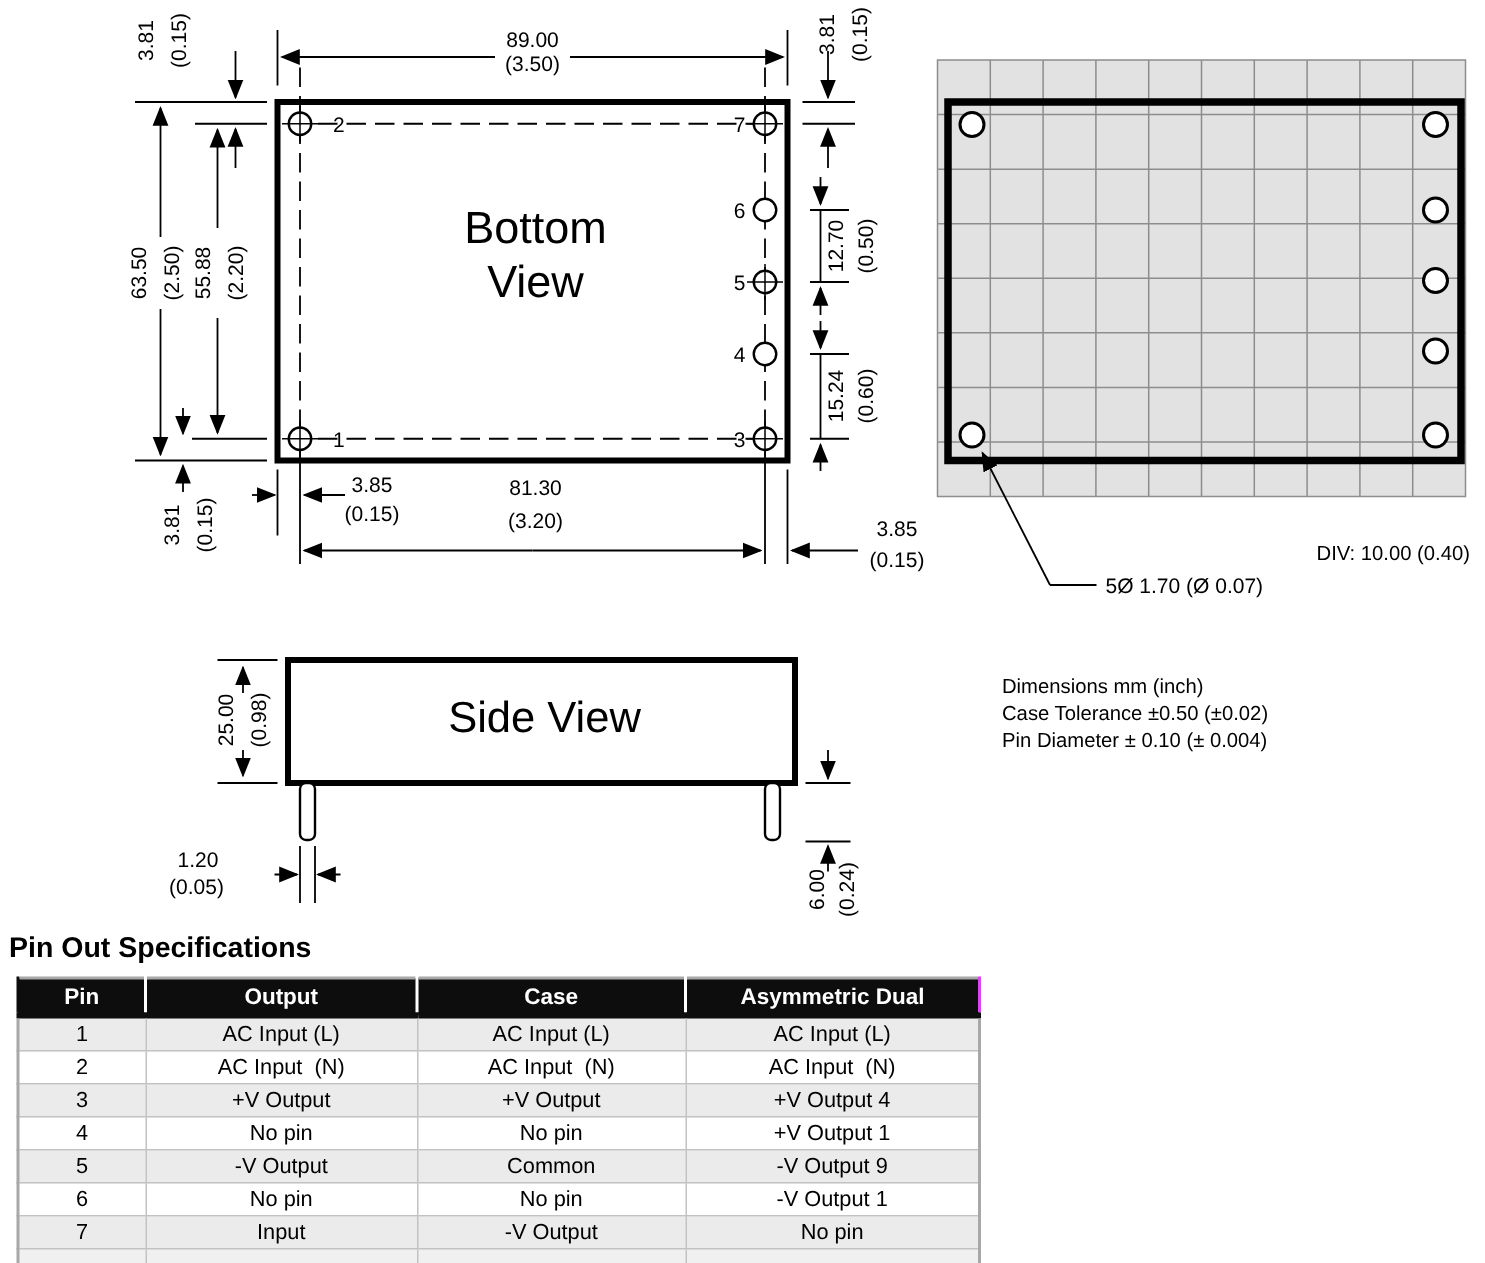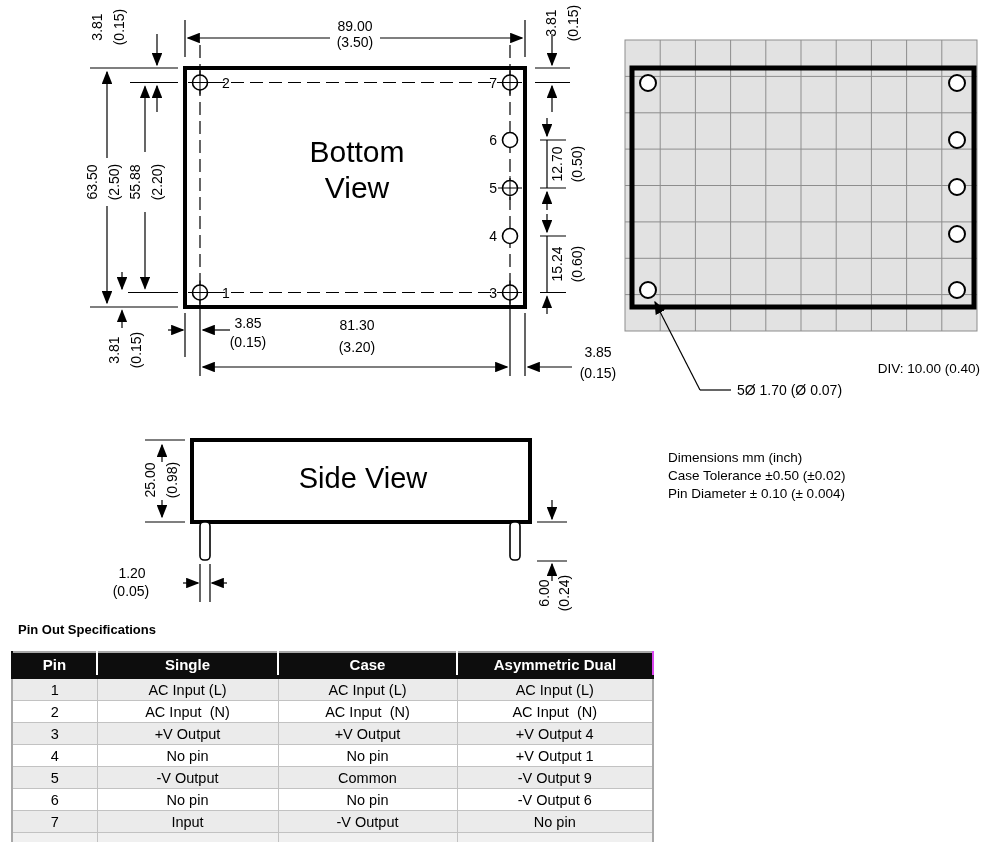--- a/index.html
+++ b/index.html
@@ -11,21 +11,21 @@
   .note{font-size:13.5px;}
   .big{font-size:30px;}
   .big2{font-size:29px;}
   .pinlab{font-size:14px;}
   .thin{stroke:#000;stroke-width:1.2;fill:none;}
   .dash{stroke:#000;stroke-width:1.2;fill:none;stroke-dasharray:13 6;}
   .case{fill:#fff;stroke:#000;stroke-width:4;}
   .hole{fill:#fff;stroke:#000;stroke-width:1.6;}
   .ghole{fill:#fff;stroke:#000;stroke-width:2;}
   .gridline{stroke:#8d8d8d;stroke-width:1;fill:none;}
-  #pinout-title{position:absolute;left:18px;top:622px;font-size:13px;font-weight:bold;margin:0;}
+  #pinout-title{position:absolute;left:6px;top:622px;font-size:19px;font-weight:bold;margin:0;}
   #pinout-table{position:absolute;left:11px;top:651px;}
   table{border-collapse:collapse;table-layout:fixed;width:641px;border:2px solid #a8a8a8;}
   th{background:#0d0d0d;color:#fff;font-weight:bold;font-size:15px;height:22px;
      border-left:2px solid #fff;border-right:2px solid #fff;border-bottom:4px solid #0d0d0d;padding:0;margin-left:33px;}
   th:first-child{border-left:2px solid #0d0d0d;}
   th:last-child{border-right:2px solid #d946ef;}
   td{text-align:center;font-size:14.5px;height:21px;border:1px solid #c2c2c2;padding:0;white-space:pre;}
   tr.odd td{background:#ebebeb;}
   tr.even td{background:#ffffff;}
   tr.partial td{background:#f0f0f0;height:9px;}
@@ -202,21 +202,21 @@
   <table>
     <colgroup>
         <col style="width:85px">
         <col style="width:181px">
         <col style="width:179px">
         <col style="width:196px">
       </colgroup>
     <thead>
       <tr>
         <th>Pin</th>
-        <th>Single</th>
+        <th>Output</th>
         <th>Case</th>
         <th>Asymmetric Dual</th>
       </tr>
     </thead>
     <tbody>
       <tr class="odd">
         <td>1</td>
         <td>AC Input (L)</td>
         <td>AC Input (L)</td>
         <td>AC Input (L)</td>
@@ -242,21 +242,21 @@
       <tr class="odd">
         <td>5</td>
         <td>-V Output</td>
         <td>Common</td>
         <td>-V Output 9</td>
       </tr>
       <tr class="even">
         <td>6</td>
         <td>No pin</td>
         <td>No pin</td>
-        <td>-V Output 6</td>
+        <td>-V Output 1</td>
       </tr>
       <tr class="odd">
         <td>7</td>
         <td>Input</td>
         <td>-V Output</td>
         <td>No pin</td>
       </tr>
       <tr class="partial">
         <td></td>
           <td></td>

